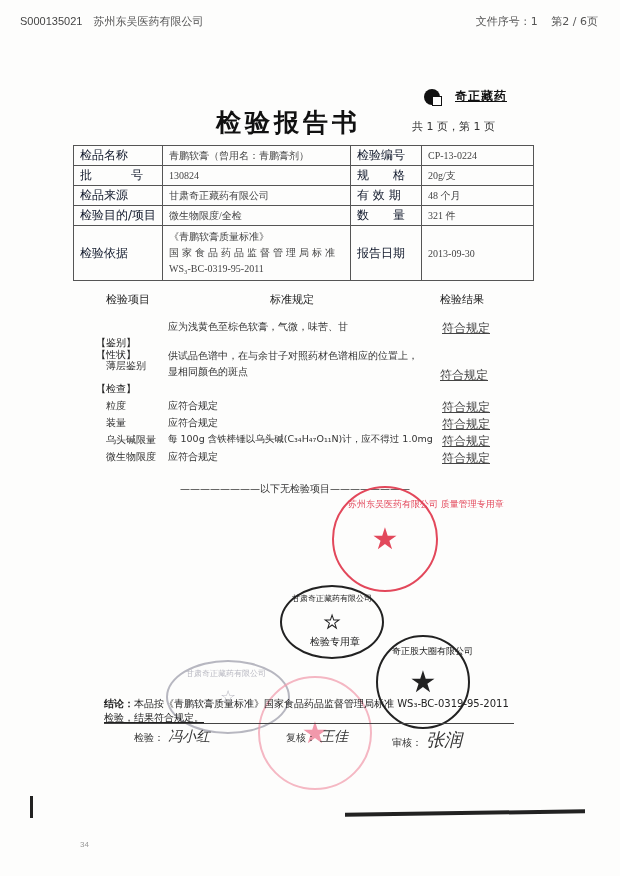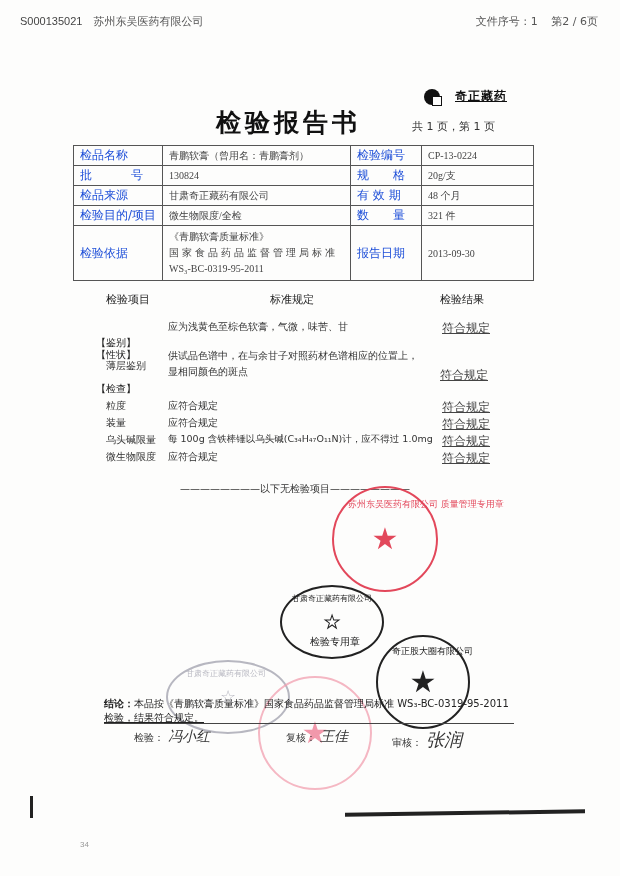--- a/index.html
+++ b/index.html
@@ -18,21 +18,21 @@
   .logo { left:424px; top:88px; display:flex; align-items:center; gap:15px; }
   .logo-mark { width:16px; height:16px; border-radius:50%; background:#111; position:relative; }
   .logo-mark::after { content:""; position:absolute; right:-2px; bottom:-1px; width:8px; height:8px; background:#fdfdfc; border:1px solid #111; }
   .logo-text { font-size:12px; font-weight:bold; text-decoration:underline; letter-spacing:1px; color:#111; font-family:"DejaVu Serif", serif; }
 
   .title { left:216px; top:106px; font-size:25px; font-weight:bold; letter-spacing:4px; color:#111; font-family:"DejaVu Sans", sans-serif; }
   .pageinfo { left:412px; top:119px; font-size:11px; color:#333; font-family:"DejaVu Sans", sans-serif; }
 
   table.info { position:absolute; left:73px; top:145px; width:461px; border-collapse:collapse; font-size:10px; }
   table.info td { border:1px solid #555; padding:1px 6px; height:15px; vertical-align:middle; color:#333; }
-  table.info td.lbl { font-size:12px; color:#1d4ed8; font-family:"DejaVu Sans", sans-serif; white-space:nowrap; }
+  table.info td.lbl { font-size:12px; color:#0f172a; font-family:"DejaVu Sans", sans-serif; white-space:nowrap; }
   table.info td.val { font-family:"Liberation Serif", serif; color:#444; }
   .c1 { width:72px; } .c2 { width:175px; } .c3 { width:58px; }
   .basis-line { display:block; line-height:16px; }
   .spread { letter-spacing:5px; }
 
   .colhead { top:292px; font-size:11px; color:#222; font-family:"DejaVu Sans", sans-serif; }
   .row { font-size:10px; color:#333; font-family:"DejaVu Sans", sans-serif; }
   .sec { font-size:10px; color:#222; font-family:"DejaVu Sans", sans-serif; }
   .res { font-size:12px; color:#444; font-family:"DejaVu Sans", sans-serif;text-decoration:underline; }
 

